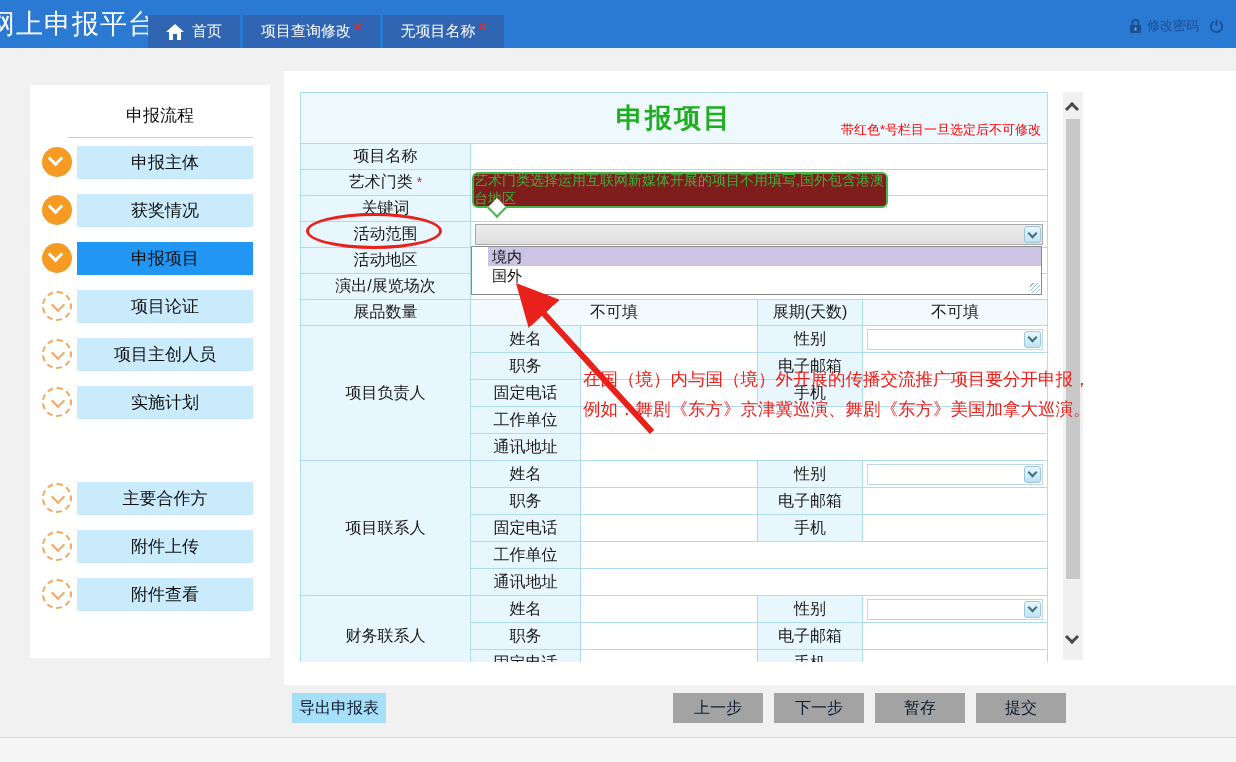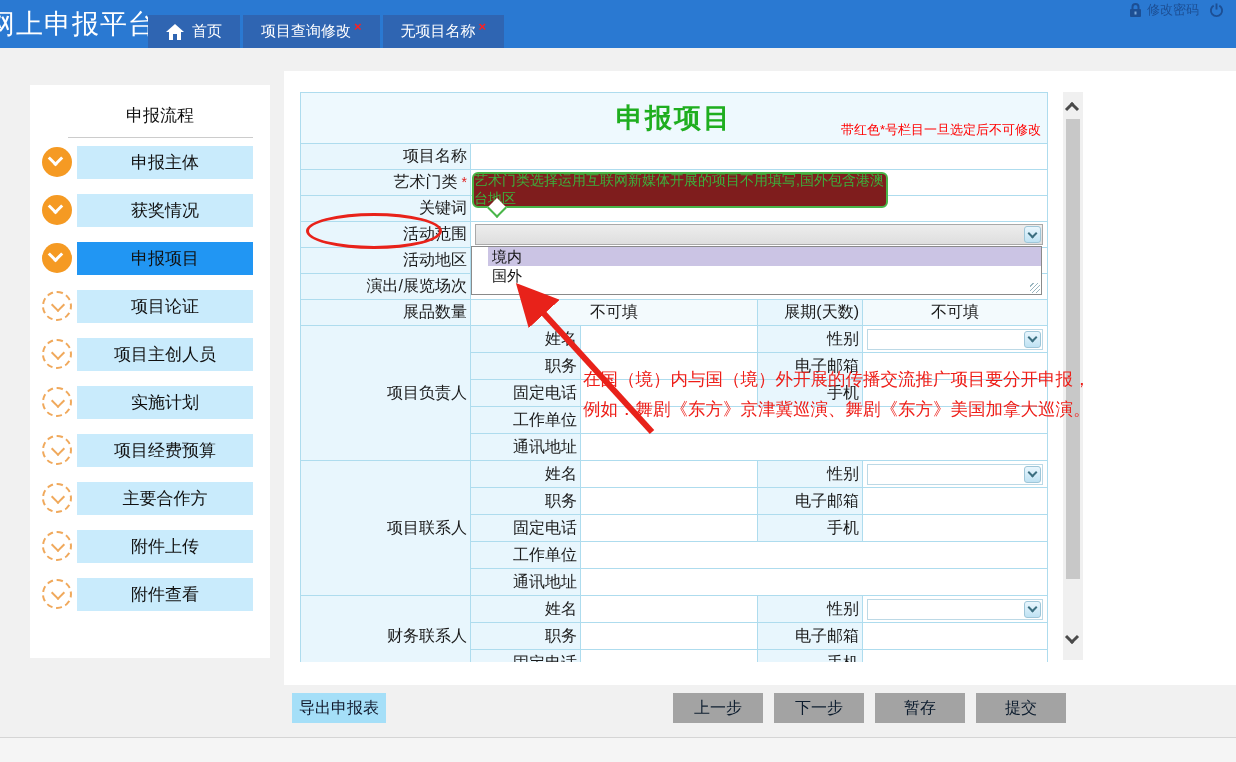--- a/index.html
+++ b/index.html
@@ -7,21 +7,21 @@
   body { font-family:"Liberation Sans","DejaVu Sans",sans-serif; background:#f1f1f1; position:relative; overflow:hidden; }
   #app { position:absolute; inset:0; width:1236px; height:762px; }
 
   
   .header { position:absolute; left:0; top:0; width:1236px; height:48px; background:#2a79d2; }
   .app-title { position:absolute; left:-12px; top:6px; color:#fff; font-size:27px; letter-spacing:1px; white-space:nowrap; }
   .tabs { position:absolute; left:148px; top:15px; height:33px; display:flex; gap:3px; }
   .tab { background:#2f65b2; color:#fff; font-size:15px; display:flex; align-items:center; justify-content:center; padding:0 18px; cursor:pointer; }
   .tab .home-ic { margin-right:8px; display:inline-flex; }
   .tab .close-x { color:#ff2020; font-weight:bold; font-size:13px; margin-left:3px; position:relative; top:-5px; }
-  .hdr-right { position:absolute; right:12px; top:1px; display:flex; align-items:center; gap:10px; color:#1d4f94; font-size:13px; }
+  .hdr-right { position:absolute; right:12px; top:17px; display:flex; align-items:center; gap:10px; color:#1d4f94; font-size:13px; }
   .hdr-right .pwd { display:flex; align-items:center; gap:5px; cursor:pointer; }
 
   
   .sidebar { position:absolute; left:30px; top:85px; width:240px; height:573px; background:#ffffff;padding-left:20px; }
   .sb-title { text-align:center; font-size:17px; color:#111; padding-top:19px; }
   .sb-divider { margin:10px auto 0; width:185px; border-top:1px solid #ccc; }
   .sb-item { position:absolute; left:0; width:240px; height:33px; }
   .sb-circle { position:absolute; left:12px; top:1px; width:30px; height:30px; border-radius:50%; }
   .sb-circle.done { background:#f59a23; }
   .sb-circle.pending { background:#fff; border:2px dashed #f0a95c; }
@@ -29,21 +29,21 @@
   .sb-circle.pending .chev { border-color:#f0a95c; border-width:2px; left:9px; top:7px; width:10px; height:10px; }
   .sb-btn { position:absolute; left:47px; top:0; width:176px; height:33px; background:#c9ebfc; color:#111; font-size:17px; display:flex; align-items:center; justify-content:center; cursor:pointer; }
   .sb-btn.active { background:#2196f3; }
 
   
   .main-panel { position:absolute; left:284px; top:71px; width:952px; height:614px; background:#fff; }
 
   .form-clip { position:absolute; left:300px; top:92px; width:748px; height:570px; overflow:hidden; }
   table.form { border-collapse:collapse; table-layout:fixed; width:747px; }
   table.form td { border:1px solid #aedcEE; border:1px solid #aedcee; font-size:16px; color:#1a1a1a; padding:0 3px; }
-  td.lbl { background:#e8f6fd; text-align:right; }
+  td.lbl { background:#e8f6fd; text-align:center; }
   td.val { background:#fff; }
   tr.r { height:26px; }
   tr.rp { height:27px; }
   tr.title-row { height:51px; }
   td.title-cell { background:#eef9fe; position:relative; text-align:center; }
   .form-title { color:#1fae1f; font-size:27px; font-weight:bold; letter-spacing:2px; }
   .form-note { position:absolute; right:6px; bottom:4px; color:#ff0000; font-size:13px; }
   .req { color:#e02020; margin-left:4px; font-size:14px; }
   td.nofill { background:#f3fafd; color:#9a9a9a; text-align:center; }
 
@@ -163,26 +163,20 @@
       <span class="sb-circle pending">
           <span class="chev"></span>
         </span>
       <span class="sb-btn">项目主创人员</span>
     </div>
     <div class="sb-item" style="top:301px">
       <span class="sb-circle pending">
           <span class="chev"></span>
         </span>
       <span class="sb-btn">实施计划</span>
-    </div>
-    <div class="sb-item" style="top:349px">
-      <span class="sb-circle pending">
-          <span class="chev"></span>
-        </span>
-      <span class="sb-btn">项目经费预算</span>
     </div>
     <div class="sb-item" style="top:397px">
       <span class="sb-circle pending">
           <span class="chev"></span>
         </span>
       <span class="sb-btn">主要合作方</span>
     </div>
     <div class="sb-item" style="top:445px">
       <span class="sb-circle pending">
           <span class="chev"></span>

